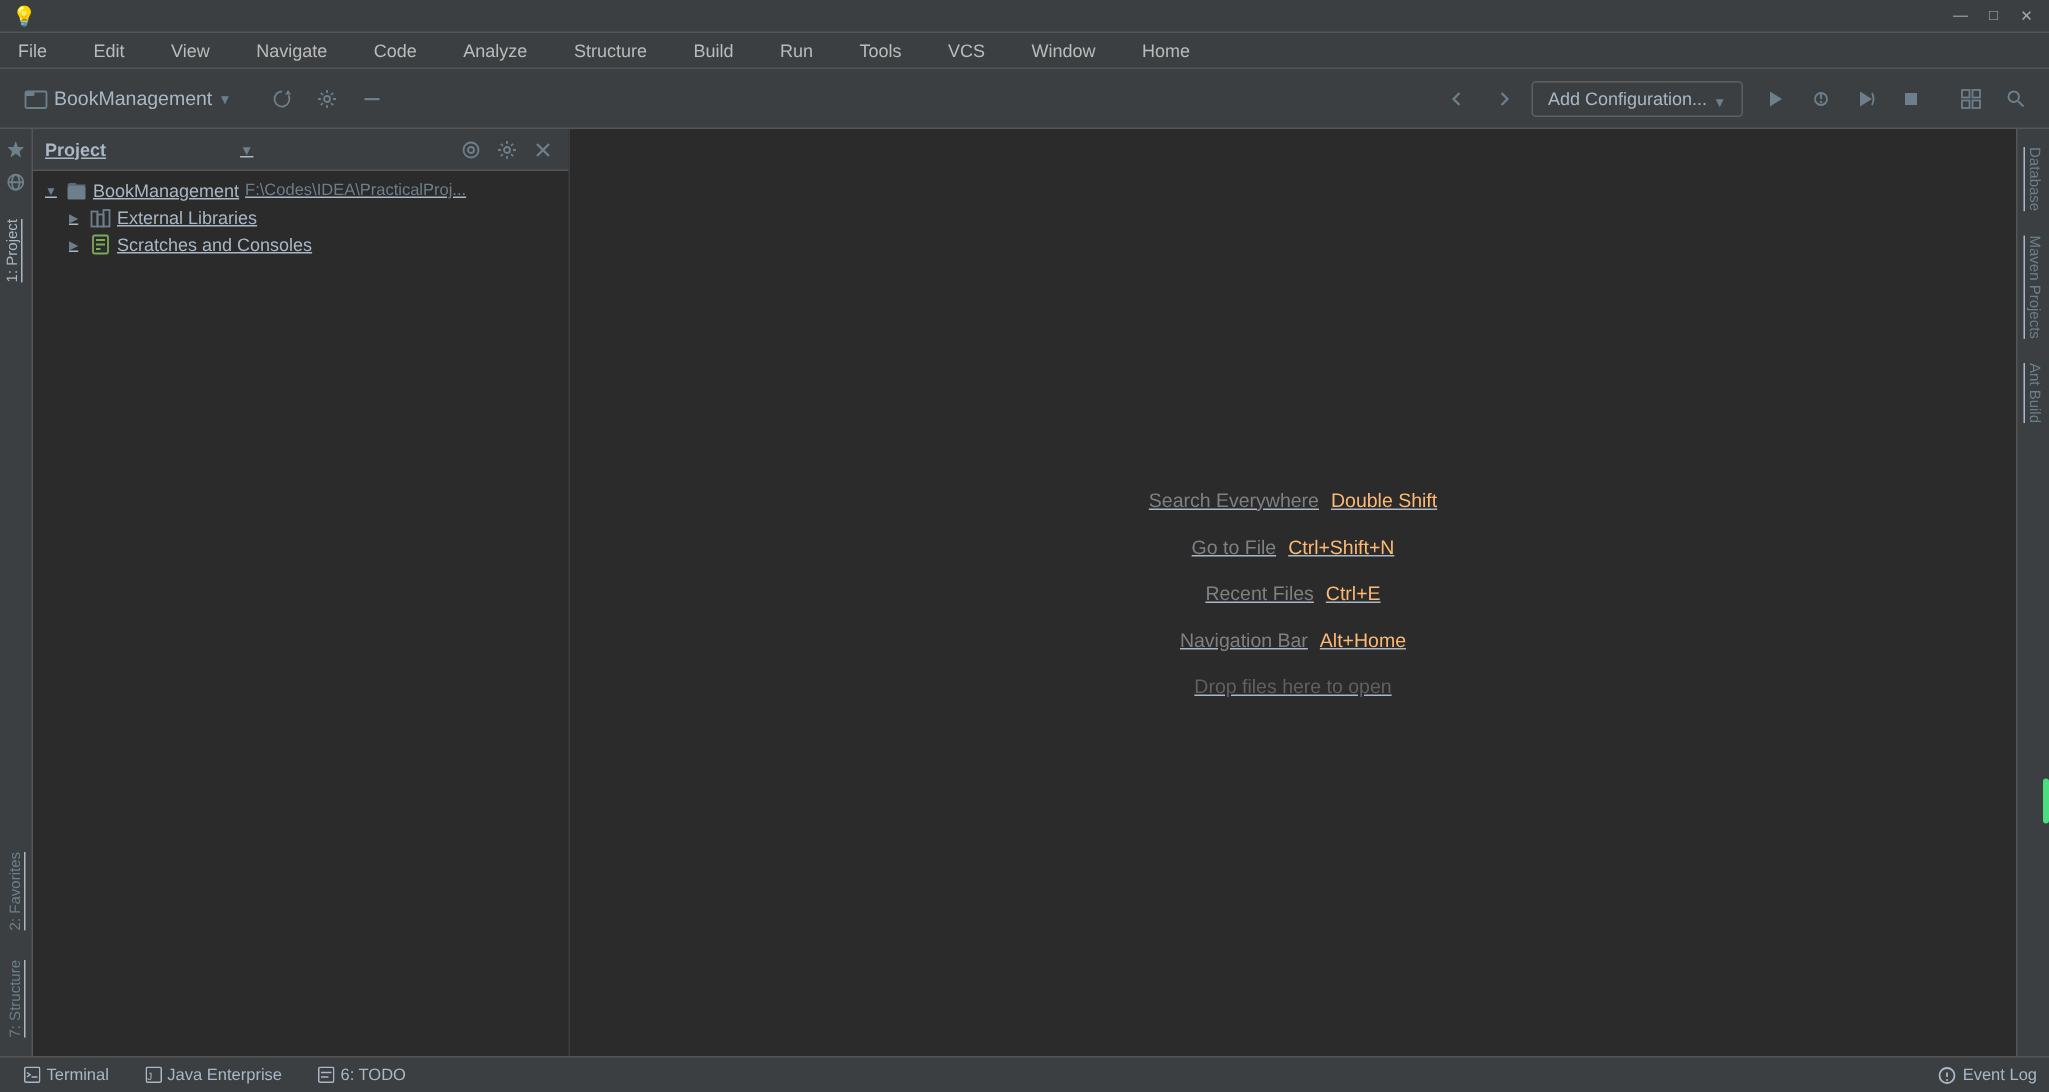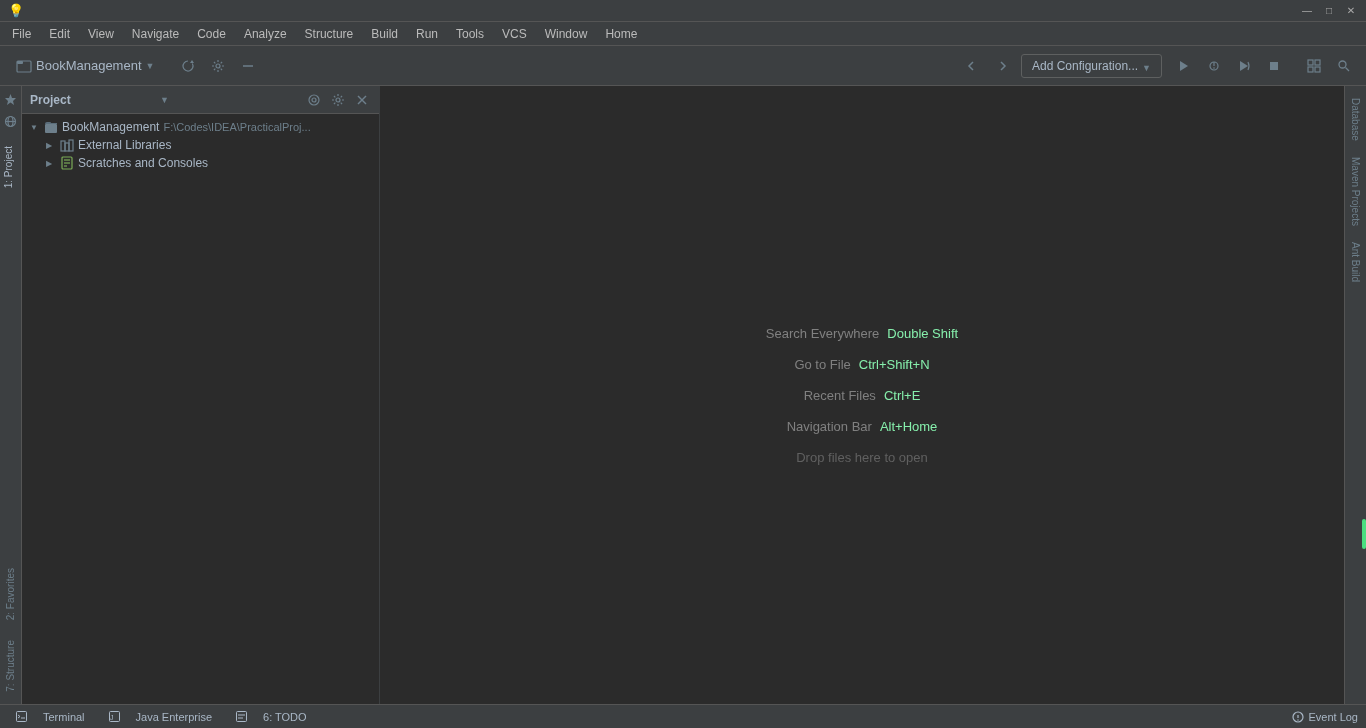--- a/index.html
+++ b/index.html
@@ -49,21 +49,21 @@
     }
 
     
     #menu-bar {
       height: 24px;
       background: #3c3f41;
       display: flex;
       align-items: center;
       padding: 0 4px;
       border-bottom: 1px solid #555;
-      gap: 2px;
+      gap: 15px;
     }
     .menu-item {
       padding: 2px 8px;
       font-size: 12px;
       color: #bbb;
       cursor: pointer;
       border-radius: 2px;
     }
 
     
@@ -113,20 +113,21 @@
     .run-toolbar-group {
       display: flex;
       align-items: center;
       gap: 2px;
     }
 
     
     #layout {
       display: flex;
       height: calc(728px - 22px - 24px - 40px - 24px);
+      text-decoration: underline;
     }
     .left-strip-icon {
       width: 18px;
       height: 18px;
       display: flex;
       align-items: center;
       justify-content: center;
       cursor: pointer;
       color: #6d7f8b;
       font-size: 10px;
@@ -224,21 +225,21 @@
     .shortcut-row {
       display: flex;
       align-items: baseline;
       gap: 8px;
       font-size: 13px;
     }
     .shortcut-label {
       color: #808080;
     }
     .shortcut-key {
-      color: #86efac;
+      color: #fdba74;
       font-size: 13px;
     }
     #drop-text {
       color: #606060;
       font-size: 13px;
     }
 
     
     #right-strip {
       width: 22px;
@@ -286,21 +287,21 @@
       border-top: 1px solid #555;
       gap: 8px;
       position: absolute;
       bottom: 0;
       left: 0;
       right: 0;
     }
     .status-tab {
       display: flex;
       align-items: center;
-      gap: 16px;
+      gap: 4px;
       padding: 2px 8px;
       font-size: 11px;
       color: #a9b7c6;
       cursor: pointer;
       border-radius: 2px;
     }
     .status-spacer { flex: 1; }
     .status-right {
       display: flex;
       align-items: center;

